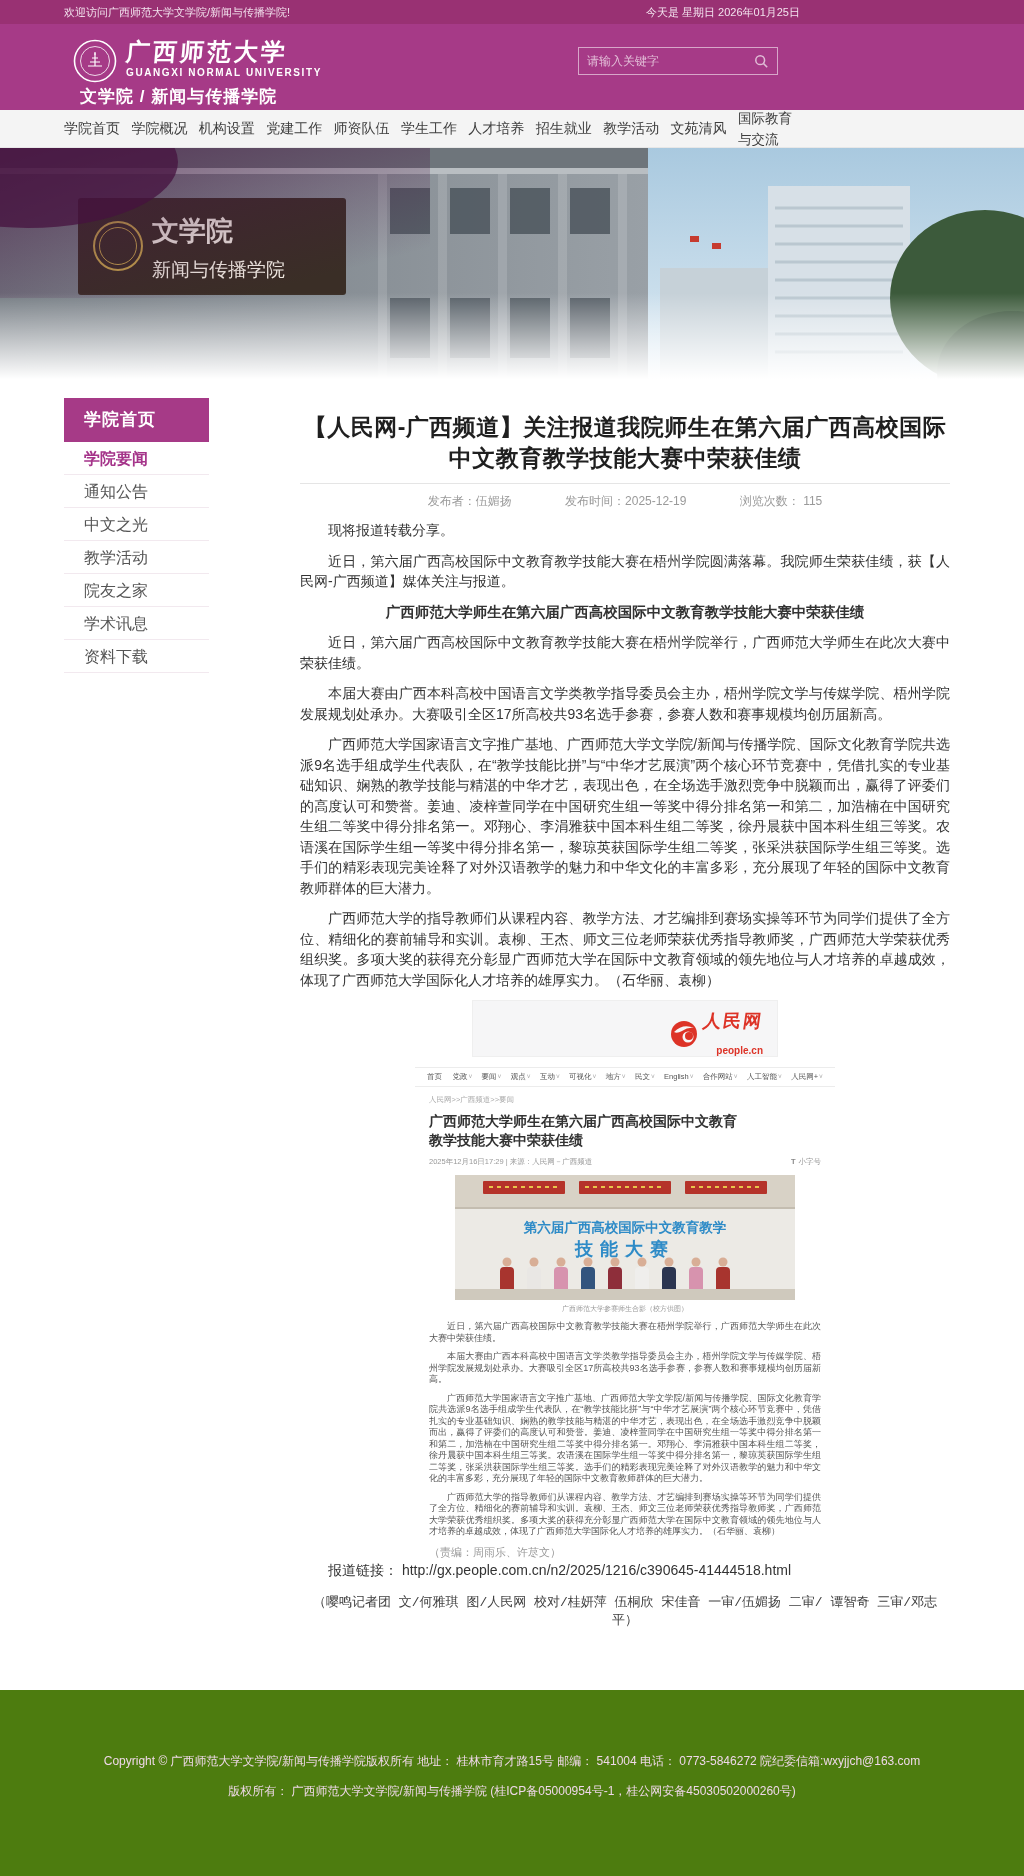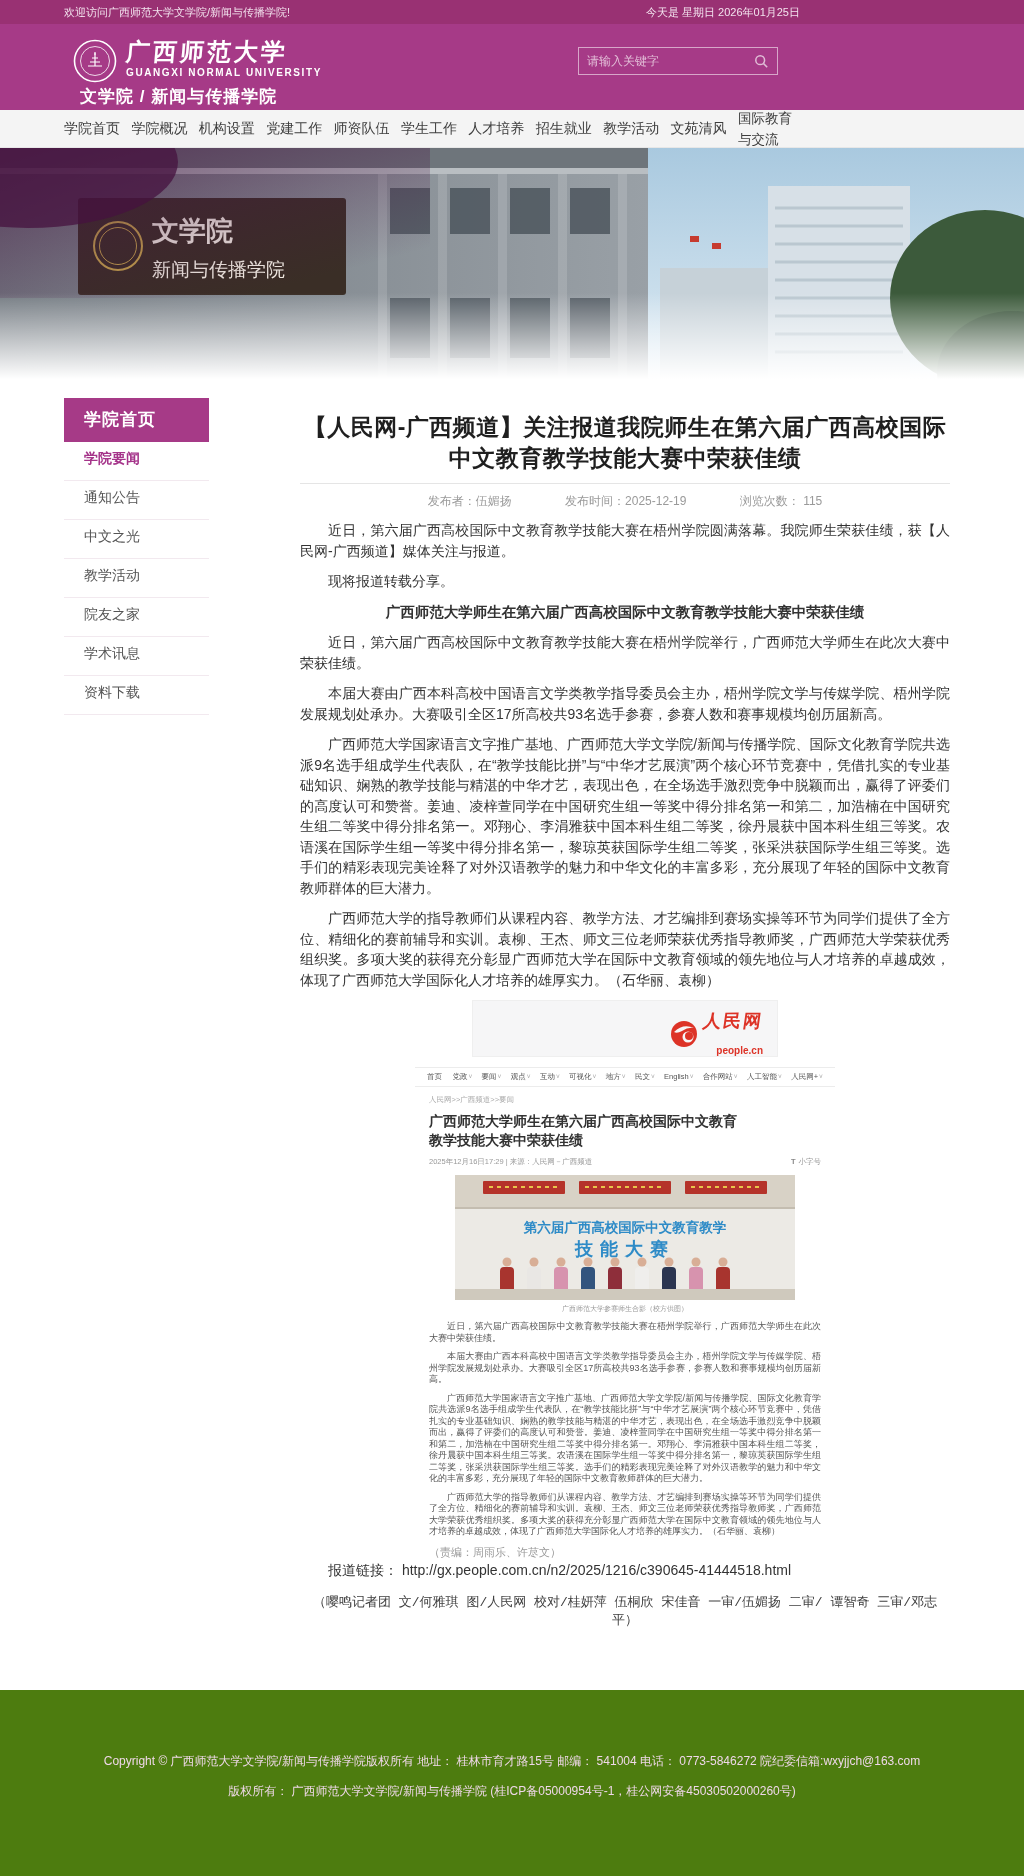--- a/index.html
+++ b/index.html
@@ -35,21 +35,21 @@
   .nav-item.wrap { white-space:normal; width:62px; line-height:21px; font-size:13.5px; }
   
   .banner { height:250px; position:relative; overflow:hidden; }
   .banner-fade { position:absolute; left:0; right:0; bottom:0; height:105px;
     background:linear-gradient(rgba(255,255,255,0), #ffffff 82%); }
   
   .main { display:flex; width:896px; margin-left:64px; align-items:flex-start; }
   .sidebar { width:145px; }
   .side-head { background:#a63a87; color:#fff; height:44px; line-height:44px;
     padding-left:20px; font-size:17px; font-weight:bold; letter-spacing:1px; }
-  .side-item { height:39px; line-height:33px; padding-left:20px; font-size:14px;
+  .side-item { height:33px; line-height:33px; padding-left:20px; font-size:16px;
     color:#555; border-bottom:1px solid #f2e9ef; cursor:pointer; }
   .side-item.active { color:#a5348a; font-weight:bold; }
   .article { width:650px; margin-left:91px; }
   .a-title { font-size:23px; line-height:31px; font-weight:bold; color:#1f1f1f;
     text-align:center; margin-top:14px; letter-spacing:.5px; }
   .a-div { border-bottom:1px solid #e5e5e5; margin-top:9px; }
   .a-meta { text-align:center; font-size:12px; color:#9a9a9a; margin-top:9px; }
   .a-meta span { margin:0 25px; }
   .a-body p { font-size:14px; line-height:20.5px; color:#333; text-align:justify;
     text-indent:2em; margin:10px 0; }
@@ -216,22 +216,22 @@
   <div class="article">
     <h1 class="a-title">【人民网-广西频道】关注报道我院师生在第六届广西高校国际中文教育教学技能大赛中荣获佳绩</h1>
     <div class="a-div"></div>
     <div class="a-meta">
       <span>发布者：伍媚扬</span>
       <span>发布时间：2025-12-19</span>
       <span>浏览次数： 115</span>
     </div>
 
     <div class="a-body">
-      <p>近日，第六届广西高校国际中文教育教学技能大赛在梧州学院圆满落幕。我院师生荣获佳绩，获【人民网-广西频道】媒体关注与报道。</p>
-        <p>现将报道转载分享。</p>
+      <p>现将报道转载分享。</p>
+        <p>近日，第六届广西高校国际中文教育教学技能大赛在梧州学院圆满落幕。我院师生荣获佳绩，获【人民网-广西频道】媒体关注与报道。</p>
         <p class="bold-center">广西师范大学师生在第六届广西高校国际中文教育教学技能大赛中荣获佳绩</p>
         <p>近日，第六届广西高校国际中文教育教学技能大赛在梧州学院举行，广西师范大学师生在此次大赛中荣获佳绩。</p>
         <p>本届大赛由广西本科高校中国语言文学类教学指导委员会主办，梧州学院文学与传媒学院、梧州学院发展规划处承办。大赛吸引全区17所高校共93名选手参赛，参赛人数和赛事规模均创历届新高。</p>
         <p>广西师范大学国家语言文字推广基地、广西师范大学文学院/新闻与传播学院、国际文化教育学院共选派9名选手组成学生代表队，在“教学技能比拼”与“中华才艺展演”两个核心环节竞赛中，凭借扎实的专业基础知识、娴熟的教学技能与精湛的中华才艺，表现出色，在全场选手激烈竞争中脱颖而出，赢得了评委们的高度认可和赞誉。姜迪、凌梓萱同学在中国研究生组一等奖中得分排名第一和第二，加浩楠在中国研究生组二等奖中得分排名第一。邓翔心、李涓雅获中国本科生组二等奖，徐丹晨获中国本科生组三等奖。农语溪在国际学生组一等奖中得分排名第一，黎琼英获国际学生组二等奖，张采洪获国际学生组三等奖。选手们的精彩表现完美诠释了对外汉语教学的魅力和中华文化的丰富多彩，充分展现了年轻的国际中文教育教师群体的巨大潜力。</p>
         <p>广西师范大学的指导教师们从课程内容、教学方法、才艺编排到赛场实操等环节为同学们提供了全方位、精细化的赛前辅导和实训。袁柳、王杰、师文三位老师荣获优秀指导教师奖，广西师范大学荣获优秀组织奖。多项大奖的获得充分彰显广西师范大学在国际中文教育领域的领先地位与人才培养的卓越成效，体现了广西师范大学国际化人才培养的雄厚实力。（石华丽、袁柳）</p>
     </div>
 
     <div class="embeds">
       <div class="embed-a">
         <div class="pn-logo">

